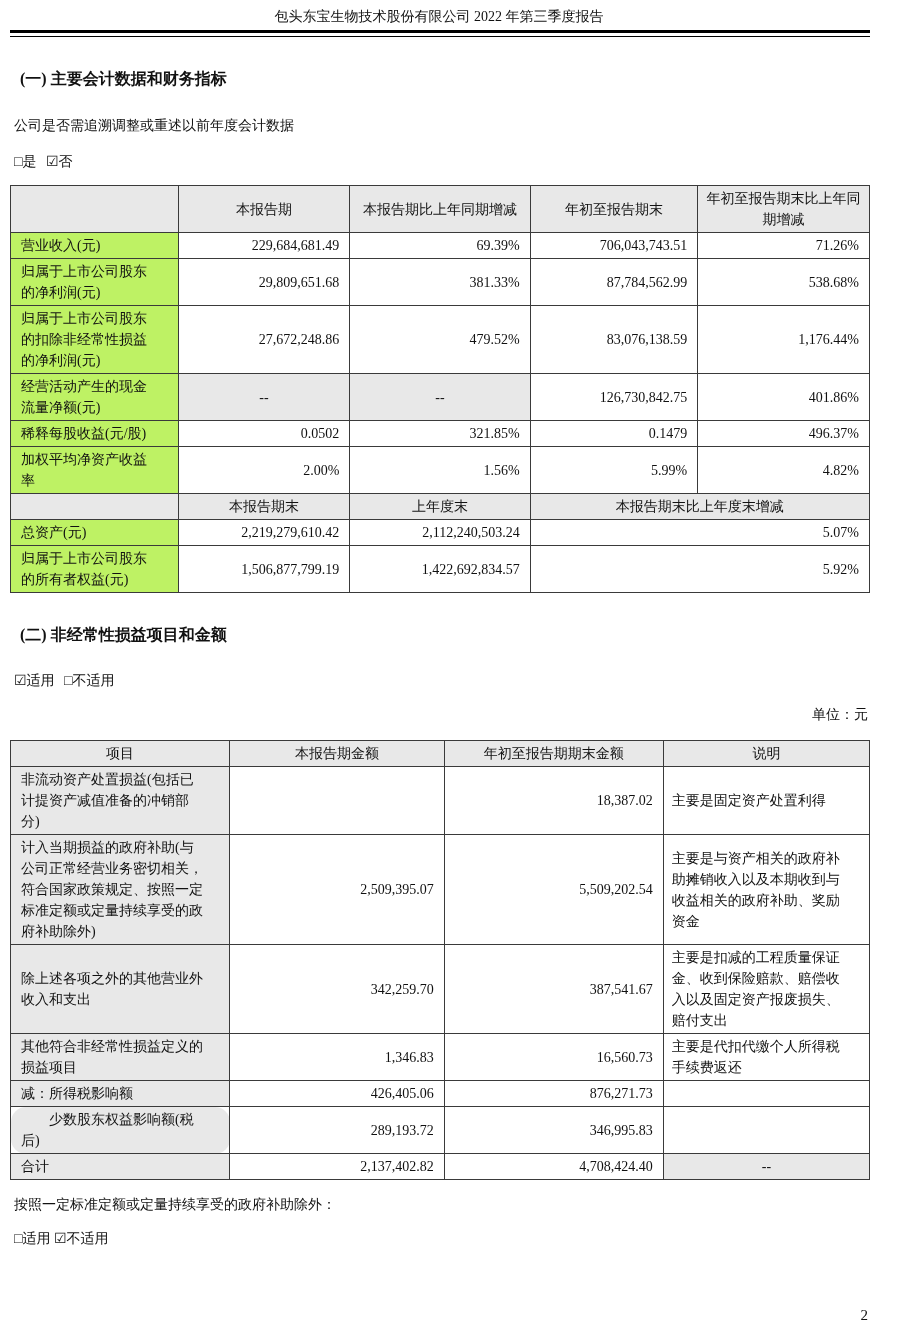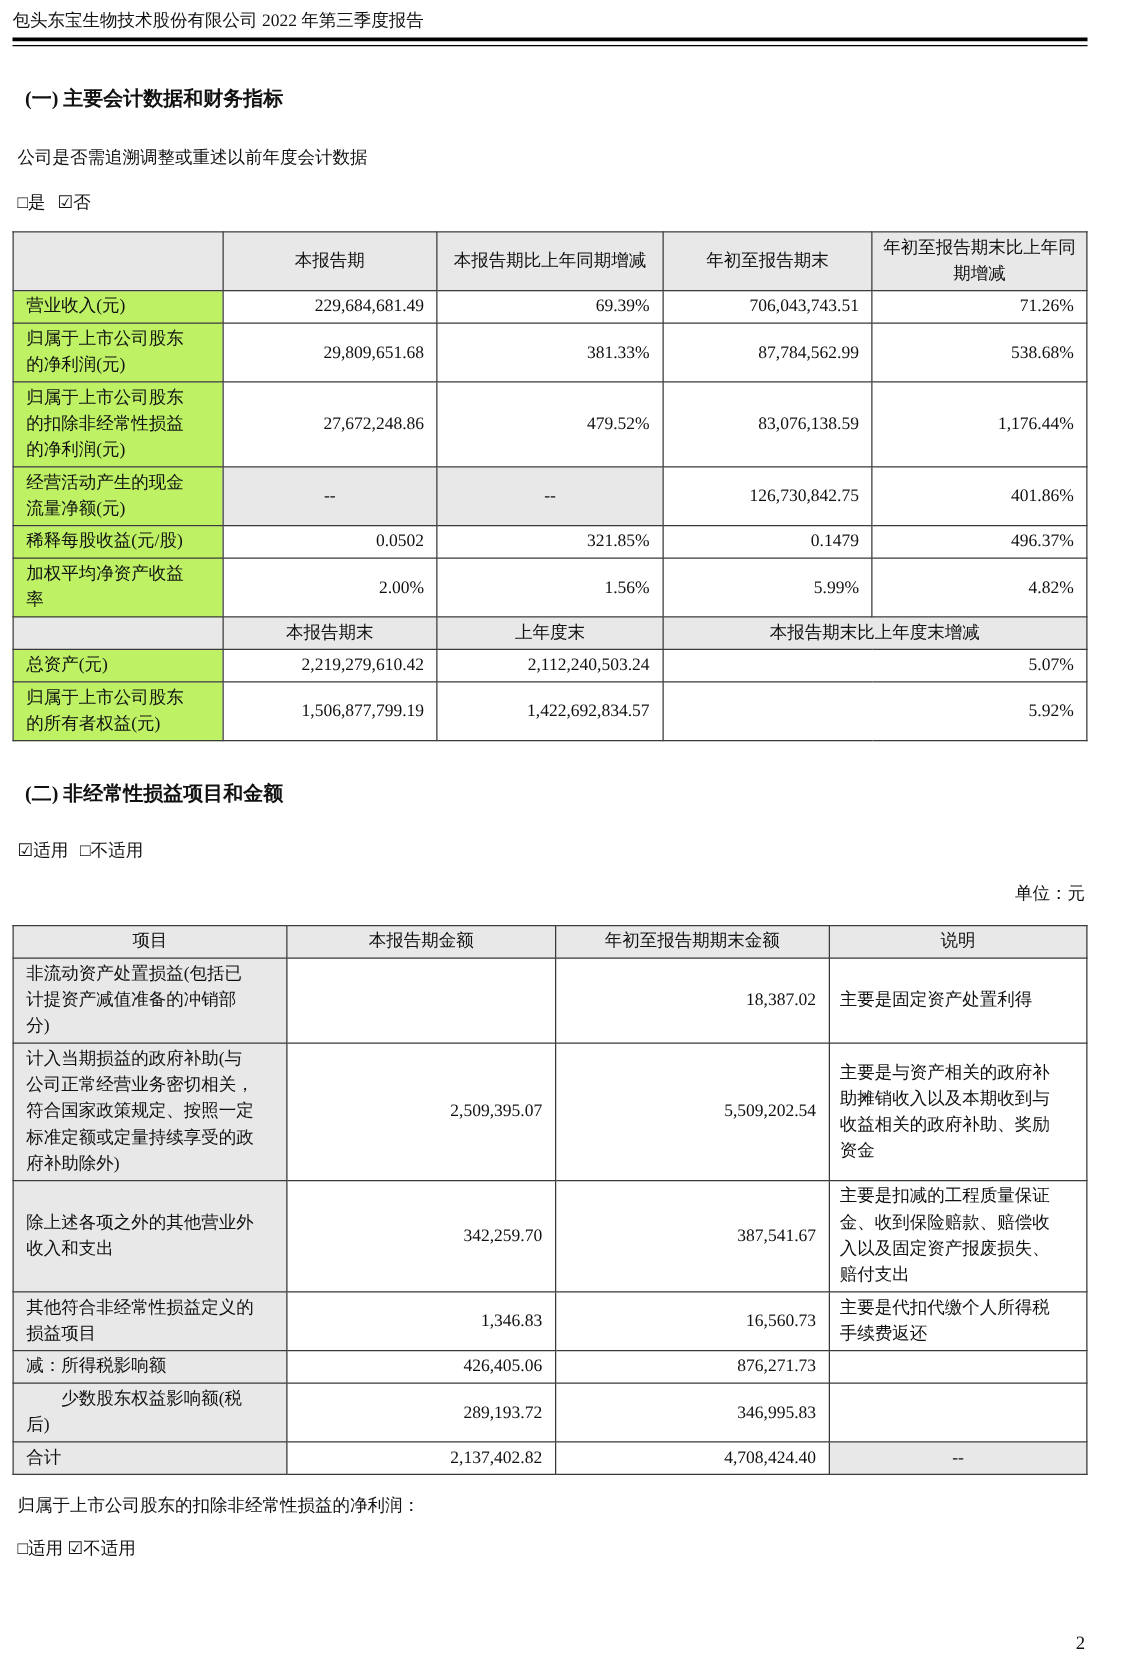--- a/index.html
+++ b/index.html
@@ -3,38 +3,38 @@
 <meta charset="utf-8">
 <style>
   html,body { margin:0; padding:0; }
   body {
     width:900px; height:1338px;
     background:#ffffff; color:#111;
     font-family:"Liberation Serif","DejaVu Serif",serif;
     position:relative; box-sizing:border-box;
     padding:6px 30px 0 10px;
   }
-  .hdr-text { text-align:left; font-size:14px; padding:2px 2px 4px 0; }
+  .hdr-text { text-align:center; font-size:14px; padding:2px 2px 4px 0; }
   .hdr-rule { border-top:3px solid #000; border-bottom:1px solid #000; height:3px; }
   h1.sec { font-size:19px; font-weight:bold; margin:36px 0 0 10px; letter-spacing:1px; }
   h2.sec { font-size:16px; font-weight:bold; margin:32px 0 0 10px; }
   p.body { font-size:14px; margin:27px 0 0 4px; }
   p.checks { font-size:14px; margin:18px 0 0 4px; }
   p.checks span { margin-right:6px; }
   .unit { font-size:14px; text-align:right; margin:16px 2px 2px 0; }
   table { width:100%; border-collapse:collapse; table-layout:fixed; font-size:14px; line-height:1.5; margin-top:14px; }
   td { border:1px solid #3a3a3a; padding:2px 8px; vertical-align:middle; word-break:break-all; }
   .gray { background:#e8e8e8; }
   .hdr td { background:#e8e8e8; text-align:center; }
   .num { text-align:right; padding-right:10px; }
   .ctr { text-align:center; }
   .t1 .lbl { background:#bef264; padding-right:20px; padding-left:10px; }
   .t2 .item { background:#e8e8e8; padding-right:26px; padding-left:10px; }
   .t2 .note { text-align:left; padding-right:16px; }
-  .indent { text-indent:2em; }
+  .indent { text-indent:2em;border-radius:15px; }
   .foot-line { font-size:14px; margin:16px 0 0 4px; }
   .pageno { position:absolute; right:32px; bottom:14px; font-size:15px; }
 </style>
 </head>
 <body>
 
 <div>
 
   <div class="hdr-text">包头东宝生物技术股份有限公司 2022 年第三季度报告</div>
   <div class="hdr-rule"></div>
@@ -187,21 +187,21 @@
     </tr>
     <tr>
       <td class="item">合计</td>
       <td class="num">2,137,402.82</td>
       <td class="num">4,708,424.40</td>
       <td class="ctr gray">--</td>
     </tr>
   </tbody>
     </table>
 
-  <p class="foot-line">归属于上市公司股东的扣除非经常性损益的净利润：</p>
+  <p class="foot-line">按照一定标准定额或定量持续享受的政府补助除外：</p>
   <p class="foot-line">
     <span>□适用</span>
     <span>☑不适用</span>
   </p>
 
   <div class="pageno">2</div>
 
 </div>
 
 </body></html>

